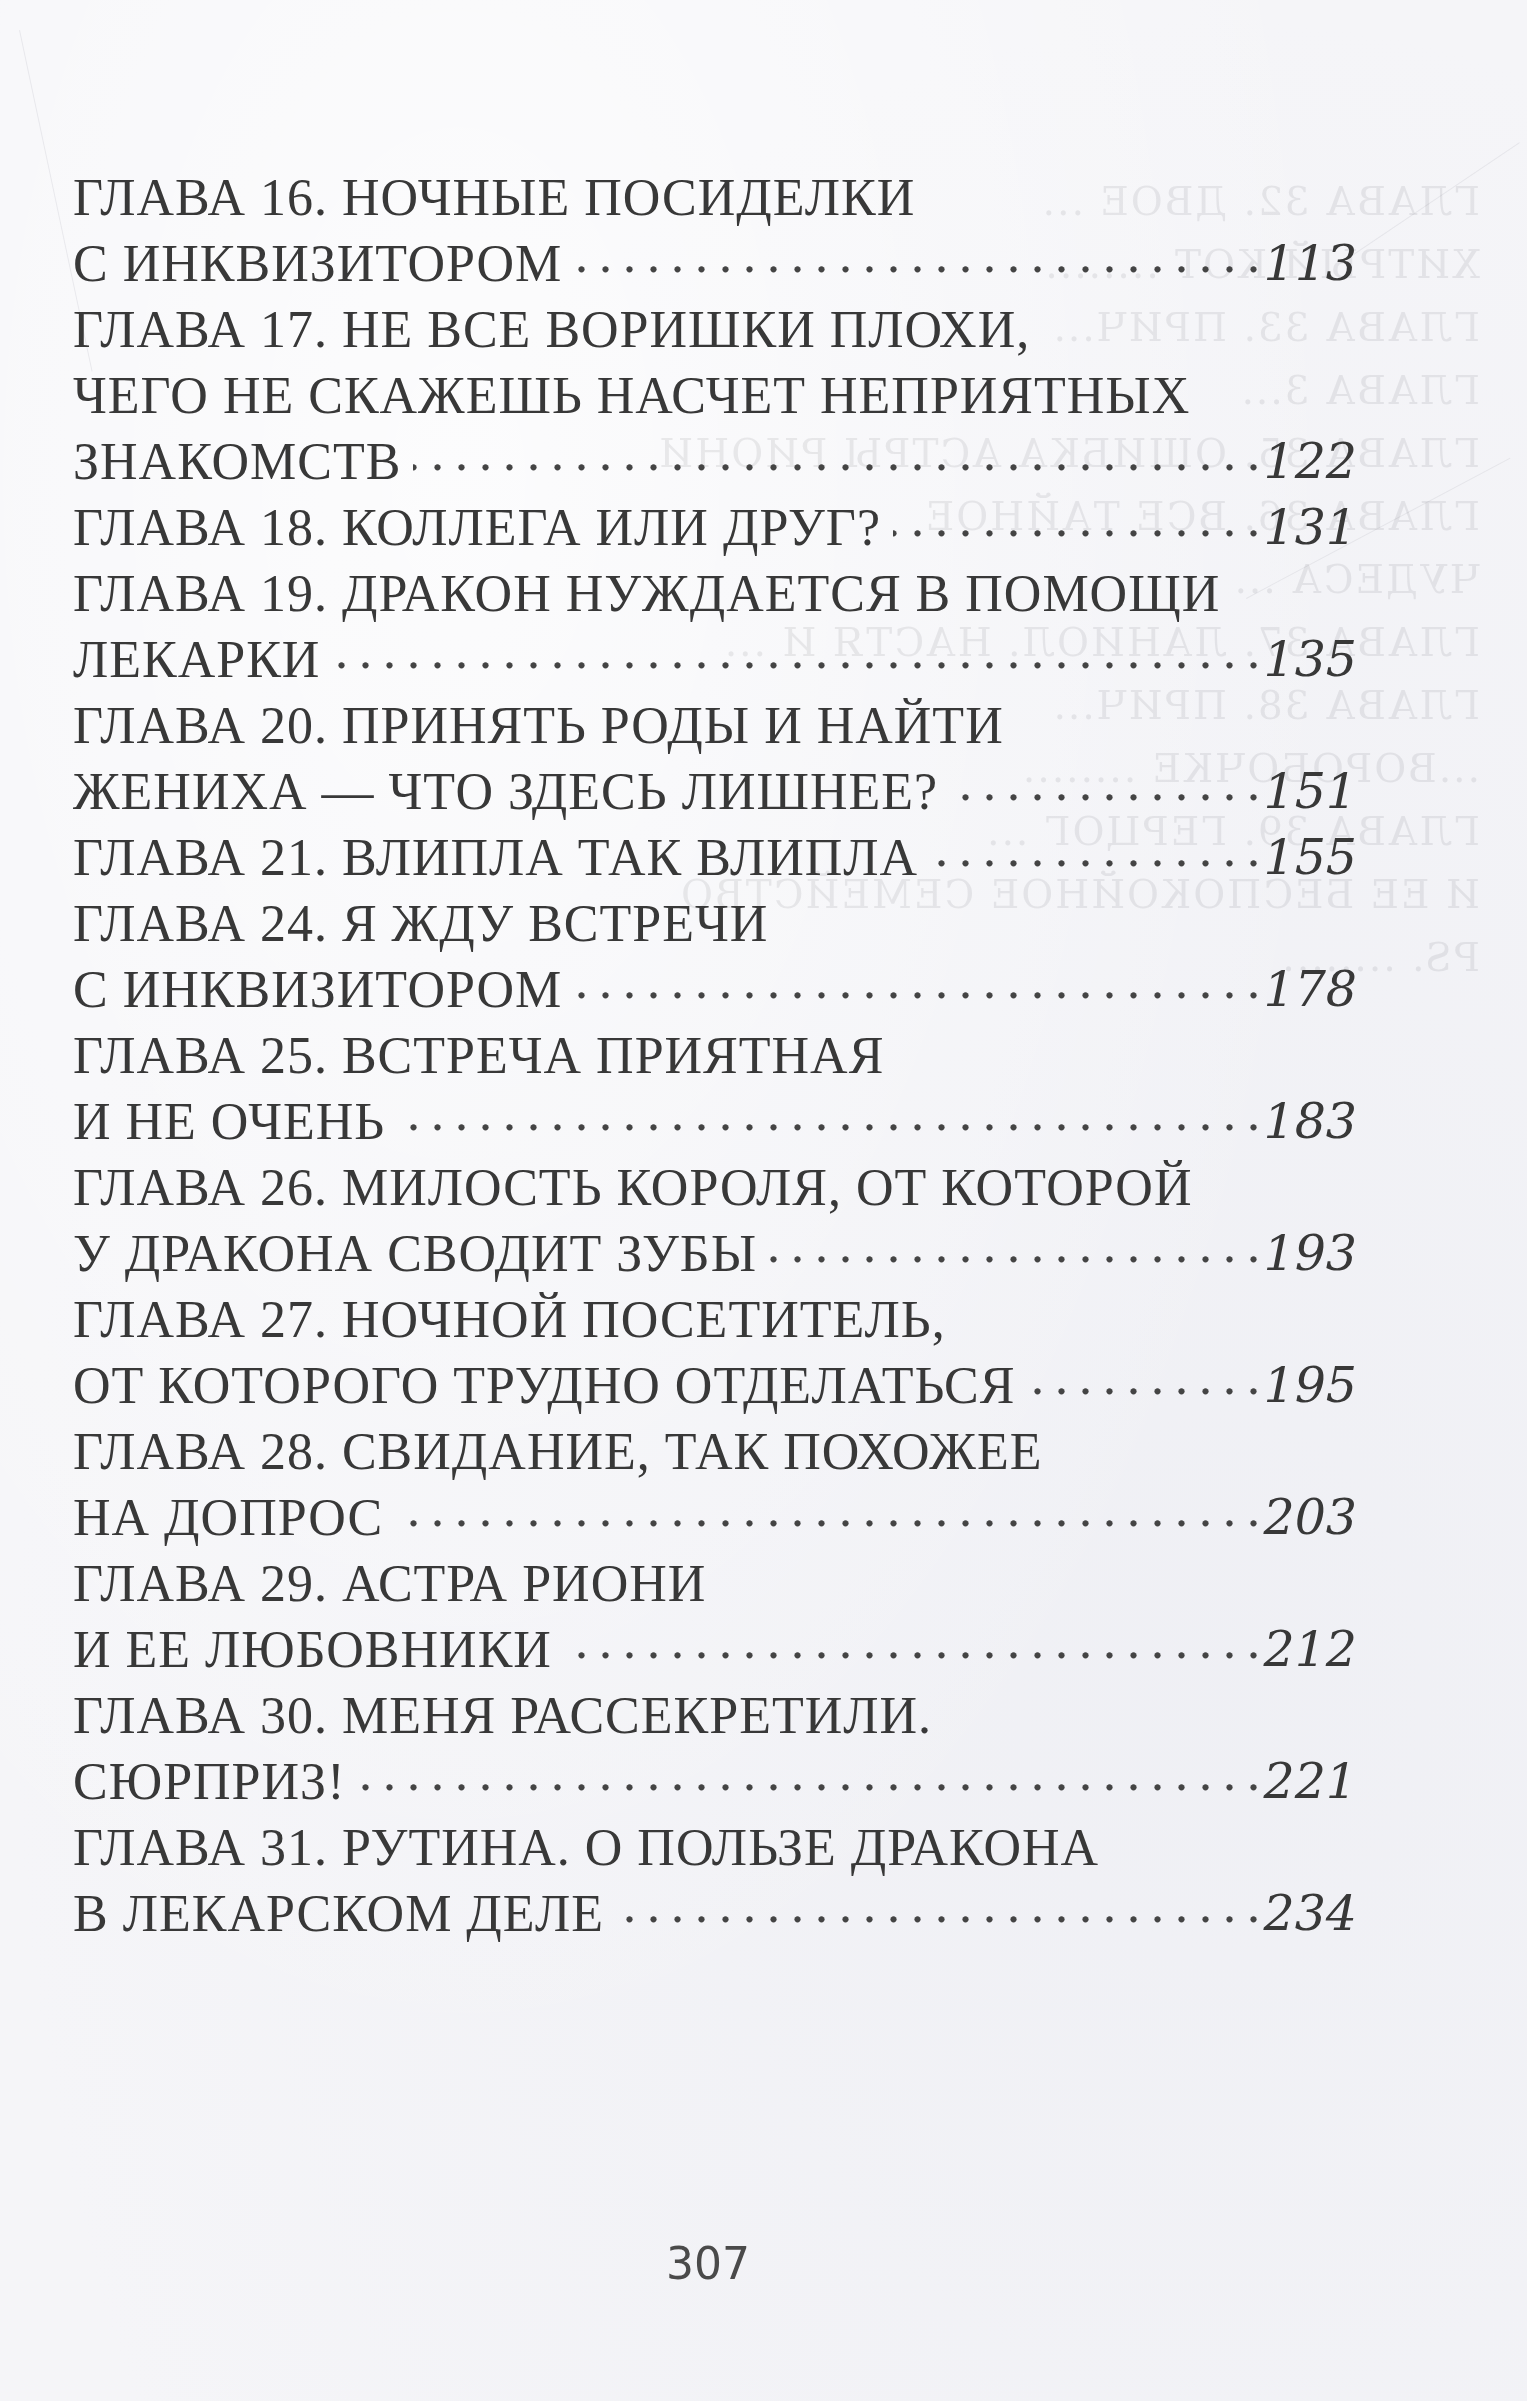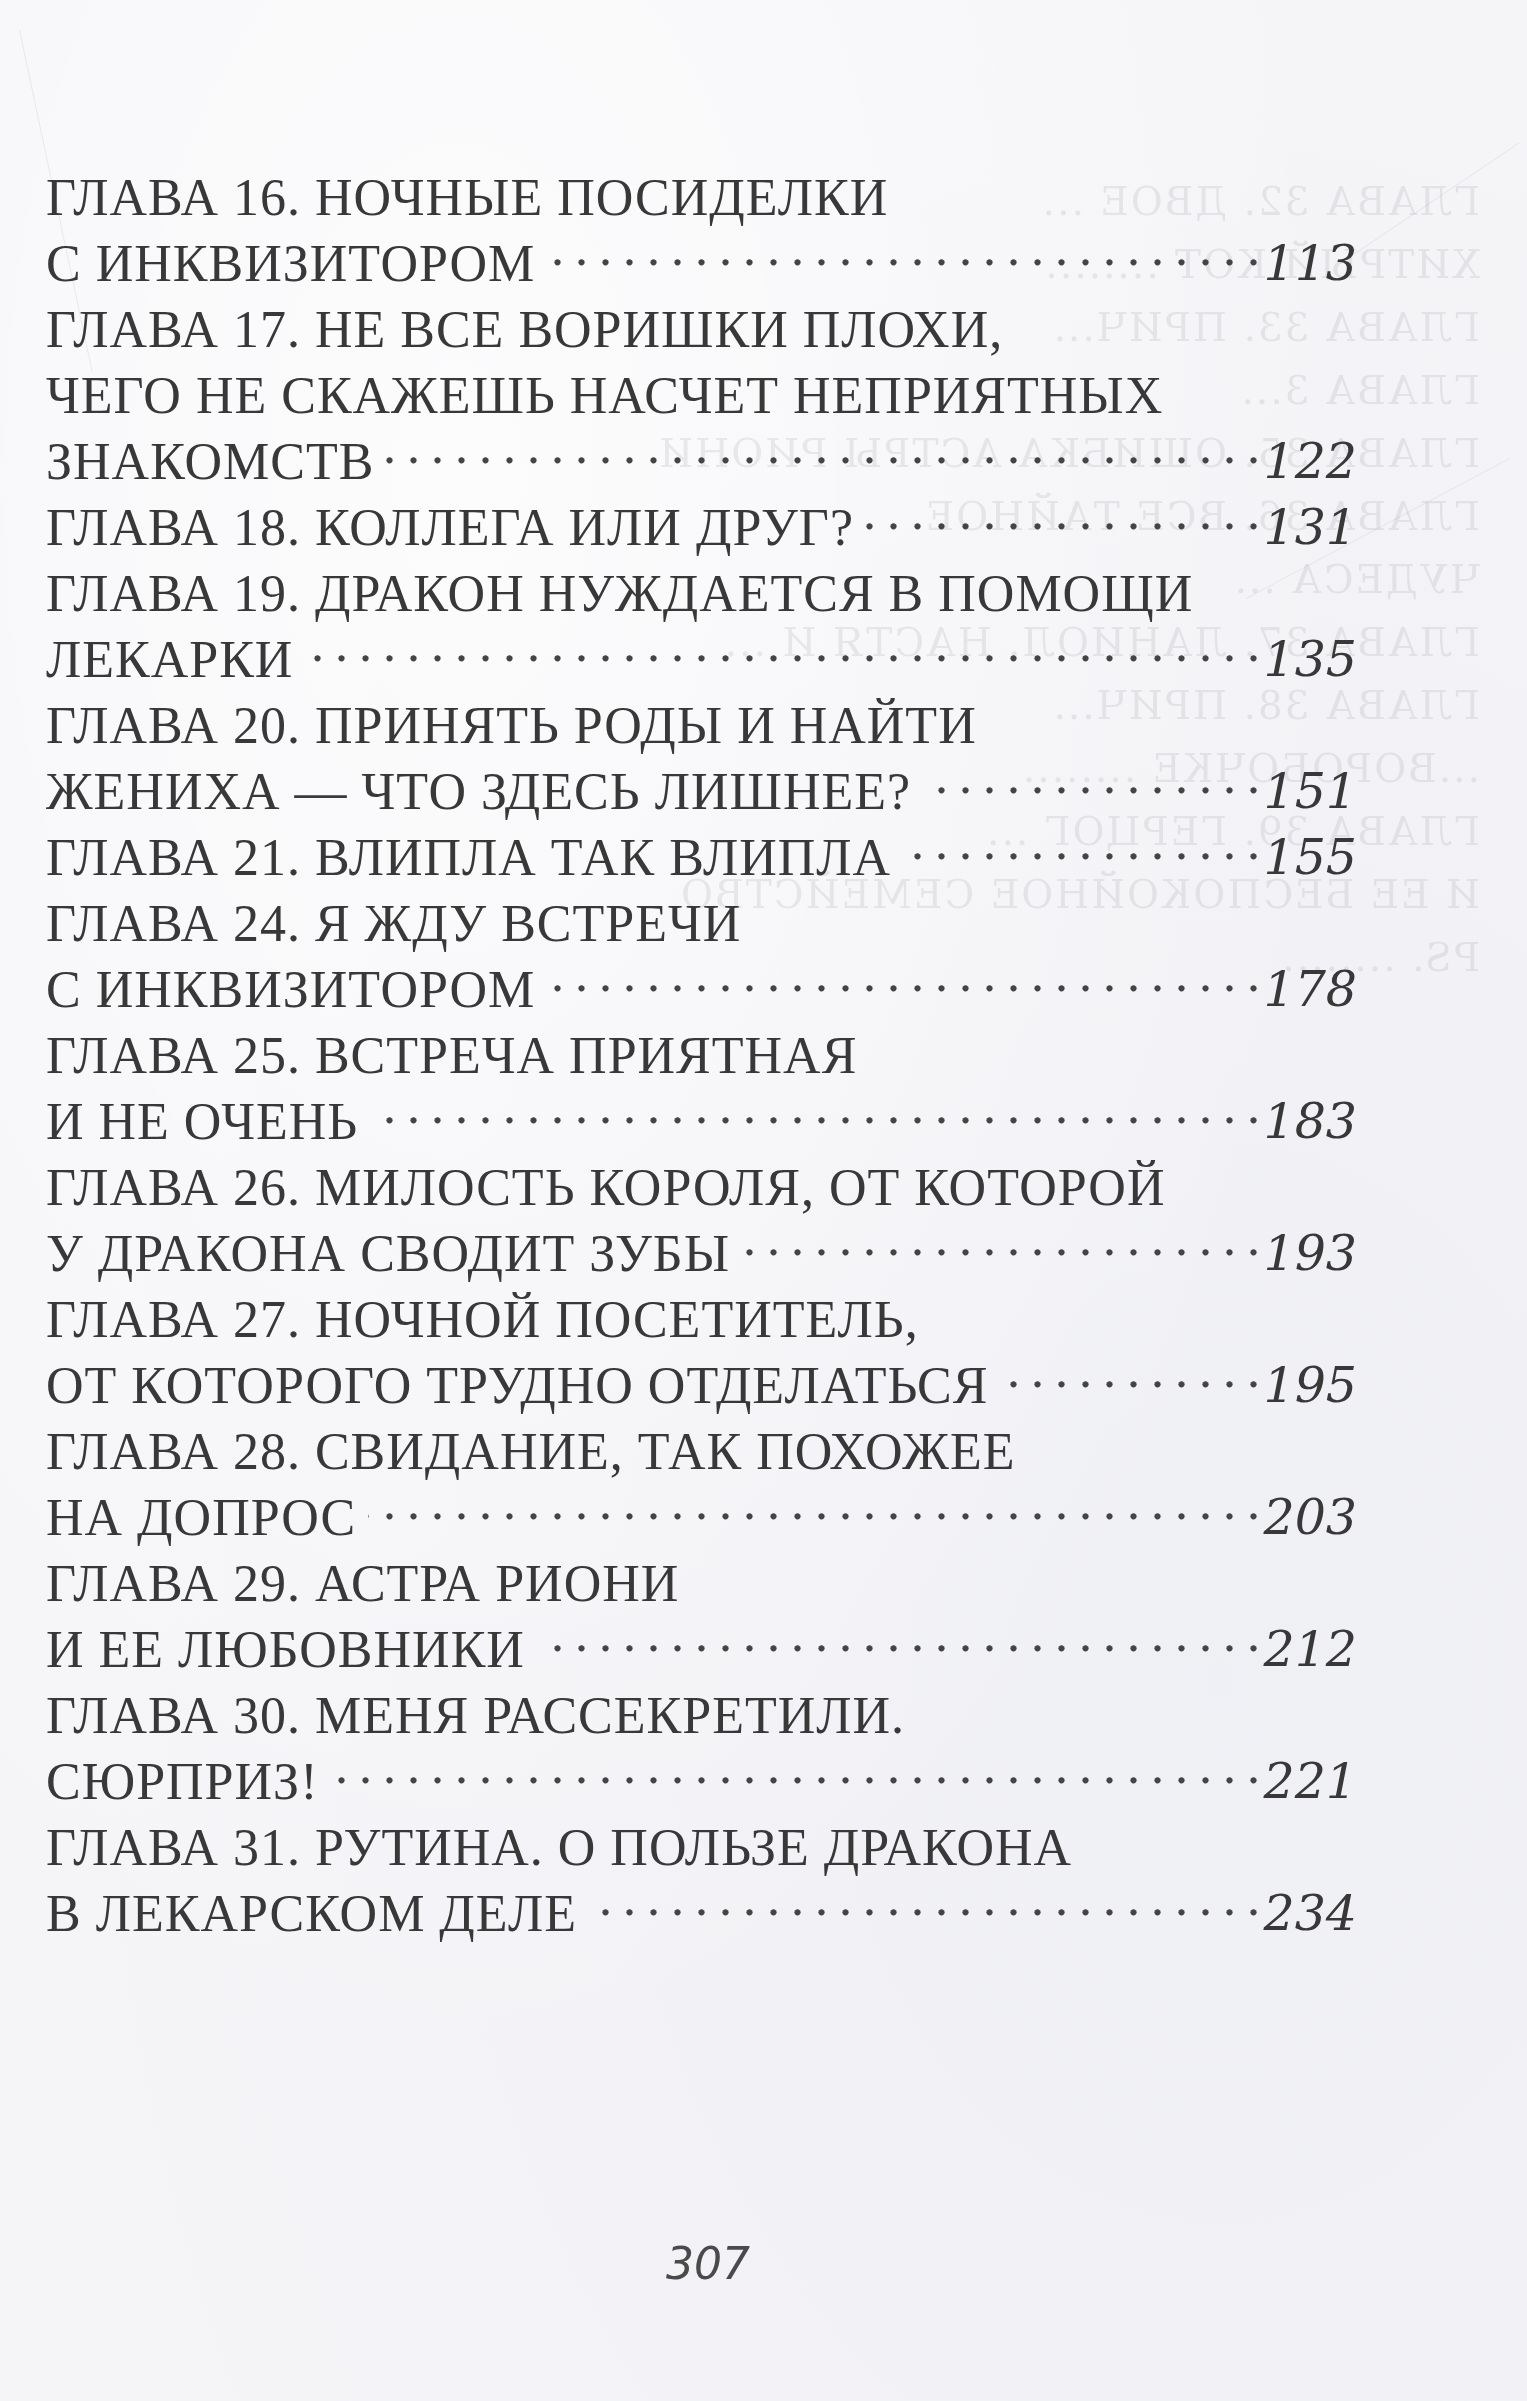--- a/index.html
+++ b/index.html
@@ -52,23 +52,24 @@
     font-size: 52px;
     line-height: 66px;
     color: #383838;
     letter-spacing: 1px;
   }
   .entry {
     display: block;
   }
   .line {
     display: flex;
-    align-items: center;
+    align-items: flex-end;
     height: 66px;
     white-space: nowrap;
+    margin-left: 27px;
   }
   .line-text {
     flex: 0 0 auto;
   }
   .leader {
     flex: 1 1 auto;
     overflow: hidden;
     margin: 0 3px 0 12px;
     position: relative;
     height: 1em;
@@ -91,21 +92,20 @@
     letter-spacing: 0;
     font-style: italic;
   }
   .folio {
     position: absolute;
     left: 0;
     width: 1416px;
     top: 2238px;
     text-align: center;
     font-family: "DejaVu Sans", sans-serif;
-    font-style: italic;
     font-size: 44px;
     color: #4a4a4a;
   }
   .scratch {
     position: absolute;
     height: 1px;
     background: rgba(120,120,140,0.12);
     transform-origin: 0 0;
   }
 </style>

